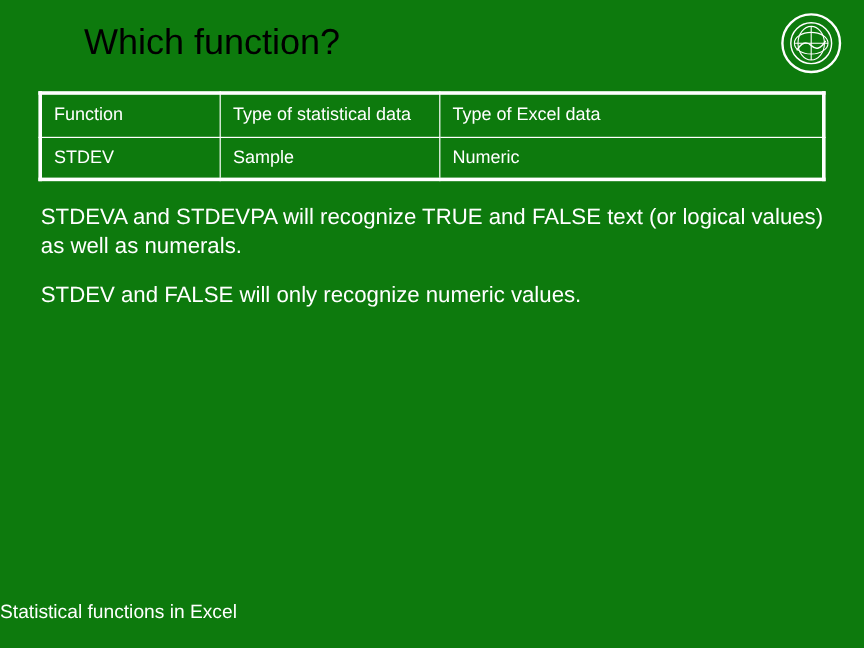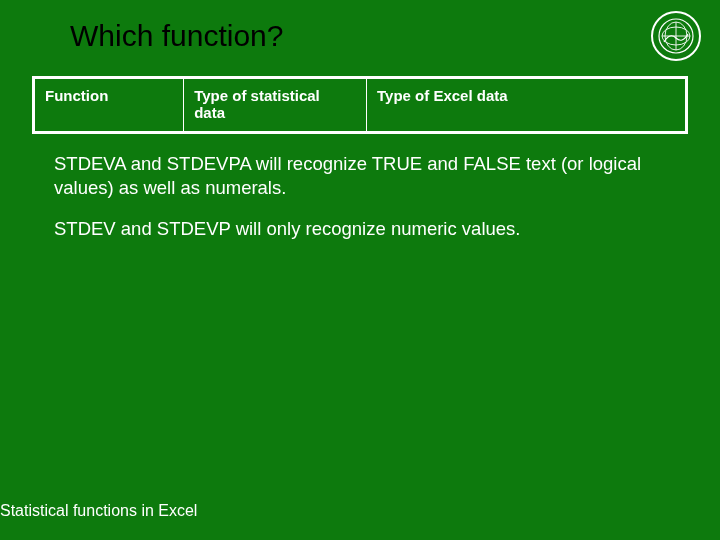--- a/index.html
+++ b/index.html
@@ -37,29 +37,28 @@
   }
   th, td {
     border: 1px solid #ffffff;
     text-align: left;
     padding: 8px 10px;
     color: #ffffff;
     font-size: 15px;
     vertical-align: top;
   }
   th {
-    font-weight: bold;
+    font-weight: normal;
     padding: 8px 14px 10px 10px;
   }
   col.c1 { width: 23%; }
   col.c2 { width: 28%; }
   col.c3 { width: 49%; }
   .notes {
     padding: 18px 34px 0 34px;
-    margin-left: 20px;
   }
   .notes p {
     font-size: 18.5px;
     line-height: 1.28;
     color: #ffffff;
     margin-bottom: 18px;
     font-weight: 400;
   }
   .footer {
     position: absolute;
@@ -97,22 +96,27 @@
         <col class="c3">
       </colgroup>
     <thead>
       <tr>
         <th>Function</th>
         <th>Type of statistical data</th>
         <th>Type of Excel data</th>
       </tr>
     </thead>
     <tbody>
+      <tr>
+        <td>STDEV</td>
+        <td>Sample</td>
+        <td>Numeric</td>
+      </tr>
     </tbody>
   </table>
 </div>
 
 <div class="notes">
   <p>STDEVA and STDEVPA will recognize TRUE and FALSE text (or logical values) as well as numerals.</p>
-  <p>STDEV and STDEVP will only recognize numeric values.</p>
+  <p>STDEV and FALSE will only recognize numeric values.</p>
 </div>
 
 <div class="footer">Statistical functions in Excel</div>
 
 </body></html>

